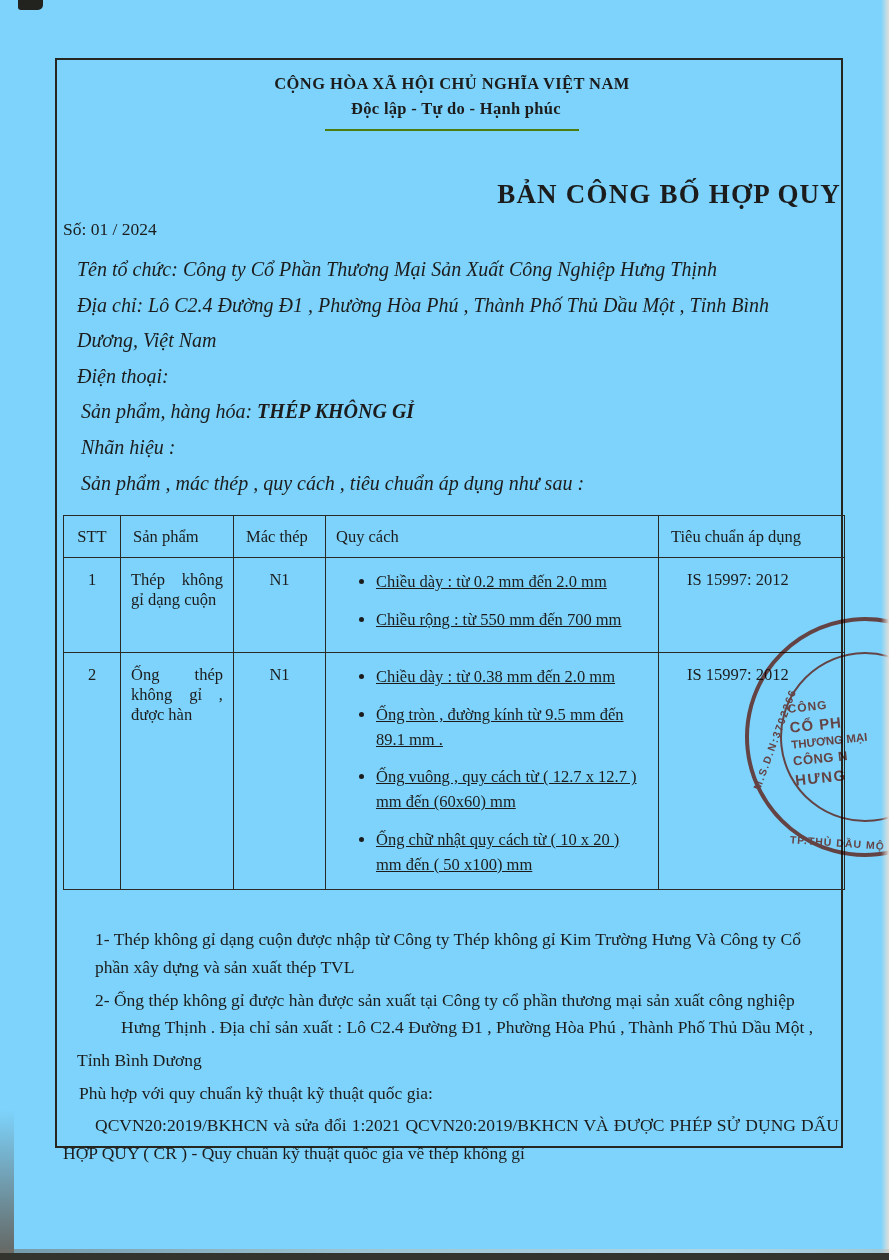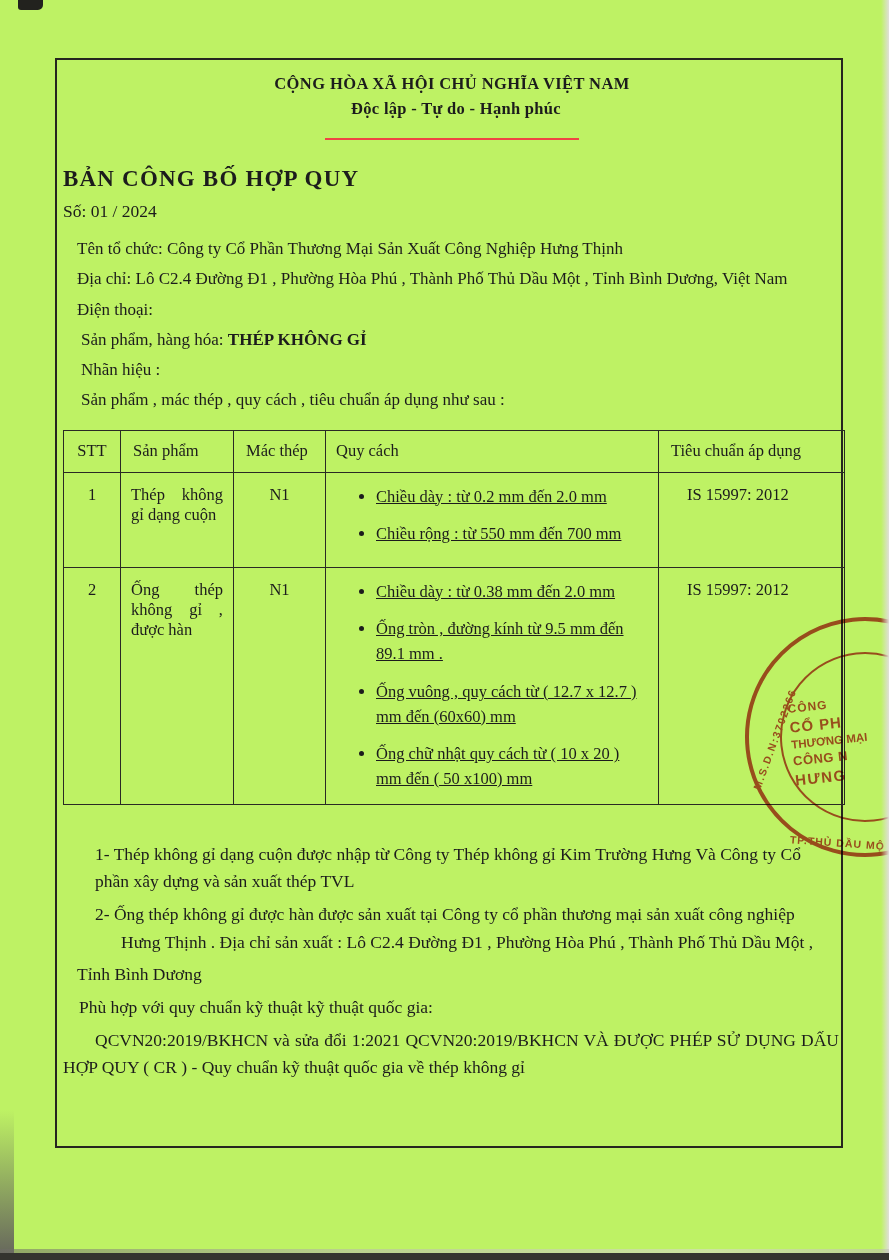--- a/index.html
+++ b/index.html
@@ -1,46 +1,46 @@
 <!DOCTYPE html>
 <html><head>
 <meta charset="utf-8">
 <style>
   * { margin:0; padding:0; box-sizing:border-box; }
   html,body { background:#e9e9e5; }
   body { font-family:"Liberation Serif","DejaVu Serif",serif; }
 
   .page {
     position:relative; width:889px; height:1260px; margin:0 auto;
-    background:#bef264; color:#1c1c1c; overflow:hidden;
+    background:#7dd3fc; color:#1c1c1c; overflow:hidden;
   }
 
   
   .frame {
     position:absolute; left:55px; top:58px; width:788px; height:1090px;
     border:2px solid #26261f; padding:14px 0 0 6px;
   }
 
   
   .doc-header { text-align:center; }
   .national-title { font-size:16.5px; font-weight:bold; letter-spacing:.4px; }
   .motto { margin-top:5px; }
   .motto span {
     display:inline-block; font-size:16.5px; font-weight:bold;
-    border-bottom:2px solid #ef4444; padding:0 18px 19px 26px; letter-spacing:.3px;
+    border-bottom:2px solid #4d7c0f; padding:0 18px 10px 26px; letter-spacing:.3px;
   }
   .doc-title {
-    margin-top:26px; text-align:left; font-size:23px; font-weight:bold;
+    margin-top:48px; text-align:right; font-size:27px; font-weight:bold;
     letter-spacing:1.2px;
   }
   .doc-number { margin-top:9px; text-align:left; font-size:17.5px; }
 
   
   .info-block { margin-top:12px; }
-  .info { font-size:17px; line-height:1.78; margin-left:14px; margin-right:22px; }
+  .info { font-size:20px; line-height:1.78; margin-left:14px; margin-right:22px;font-style:italic; }
   .info.indent { margin-left:18px; }
   .info b { font-weight:bold; }
 
   
   table.spec-table {
     margin-top:14px; border-collapse:collapse; table-layout:fixed; width:777px;
     font-size:16.5px;
   }
   .spec-table th, .spec-table td { border:1.6px solid #2a2a24; }
   .spec-table th {

